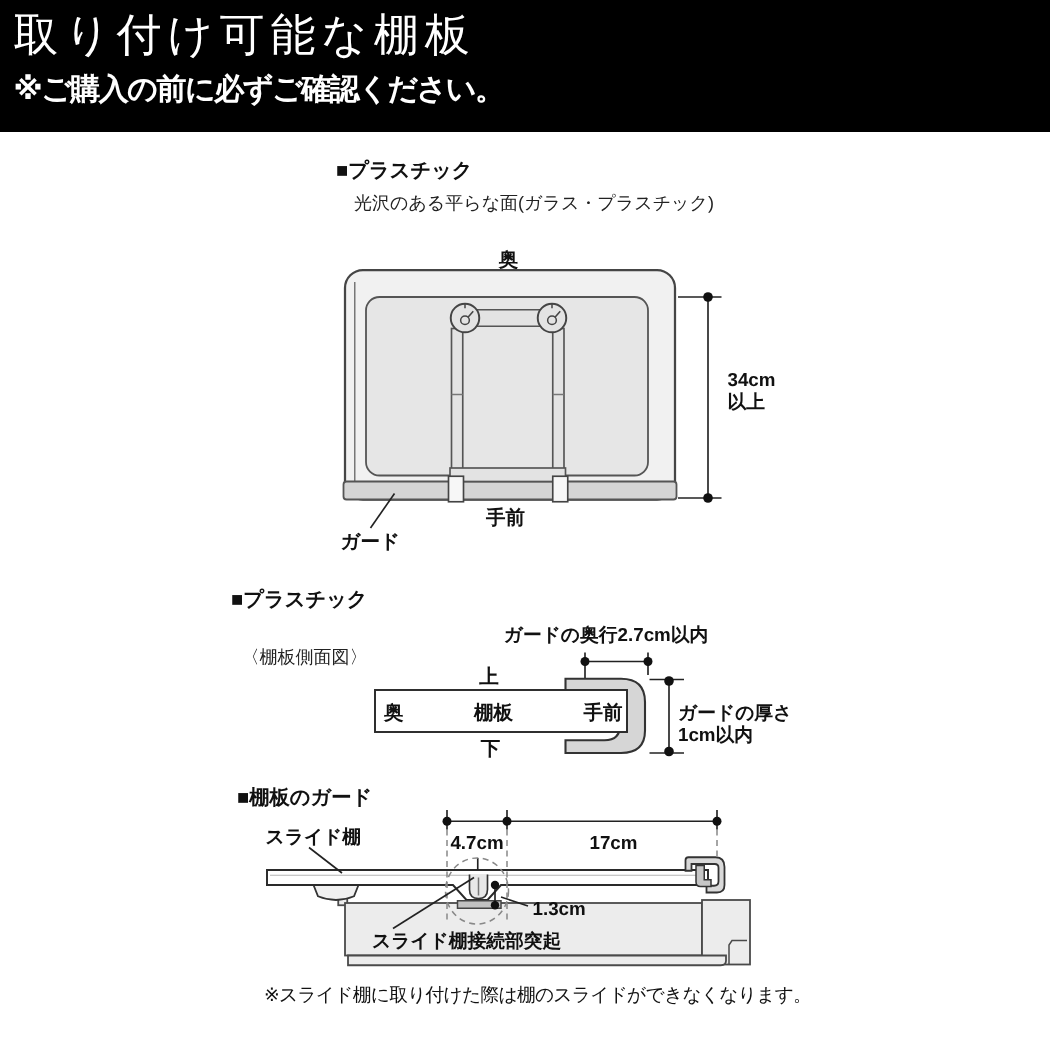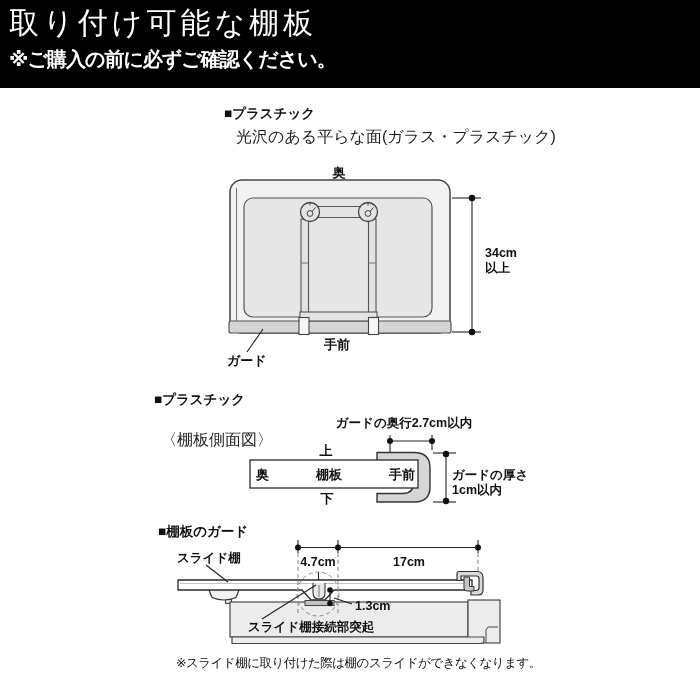--- a/index.html
+++ b/index.html
@@ -3,21 +3,21 @@
 <meta charset="utf-8">
 <style>
   html,body{margin:0;padding:0;background:#fff;}
   .page{position:relative;width:700px;height:700px;background:#ffffff;overflow:hidden;
         font-family:"Liberation Sans","DejaVu Sans",sans-serif;color:#111;}
   .hdr{position:absolute;left:0;top:0;width:700px;height:88px;background:#000;}
   .hdr-title{position:absolute;left:9px;top:3px;color:#fff;font-size:30px;font-weight:normal;letter-spacing:4px;white-space:nowrap;}
   .hdr-note{position:absolute;left:9px;top:46px;color:#fff;font-size:20px;font-weight:bold;letter-spacing:-1px;white-space:nowrap;}
   .abs{position:absolute;white-space:nowrap;}
   .sec-head{font-size:13.5px;font-weight:bold;color:#111;}
-  .sec-sub{font-size:16px;color:#222;}
+  .sec-sub{font-size:12px;color:#222;}
   .note-txt{font-size:12.5px;font-weight:normal;letter-spacing:-0.5px;color:#111;}
   svg{position:absolute;left:0;top:0;}
   .board-outer{fill:#f1f1f1;stroke:#454545;stroke-width:1.5;}
   .board-inner{fill:#e6e6e6;stroke:#555;stroke-width:1.2;}
   .guard-strip{fill:#d5d5d5;stroke:#555;stroke-width:1.2;}
   .rail{fill:#e3e3e3;stroke:#555;stroke-width:1.1;}
   .cup{fill:#e3e3e3;stroke:#444;stroke-width:1.3;}
   .cup-glyph{fill:none;stroke:#444;stroke-width:1;}
   .clip{fill:#f7f7f7;stroke:#444;stroke-width:1.1;}
   .thin{stroke:#777;stroke-width:1;fill:none;}

